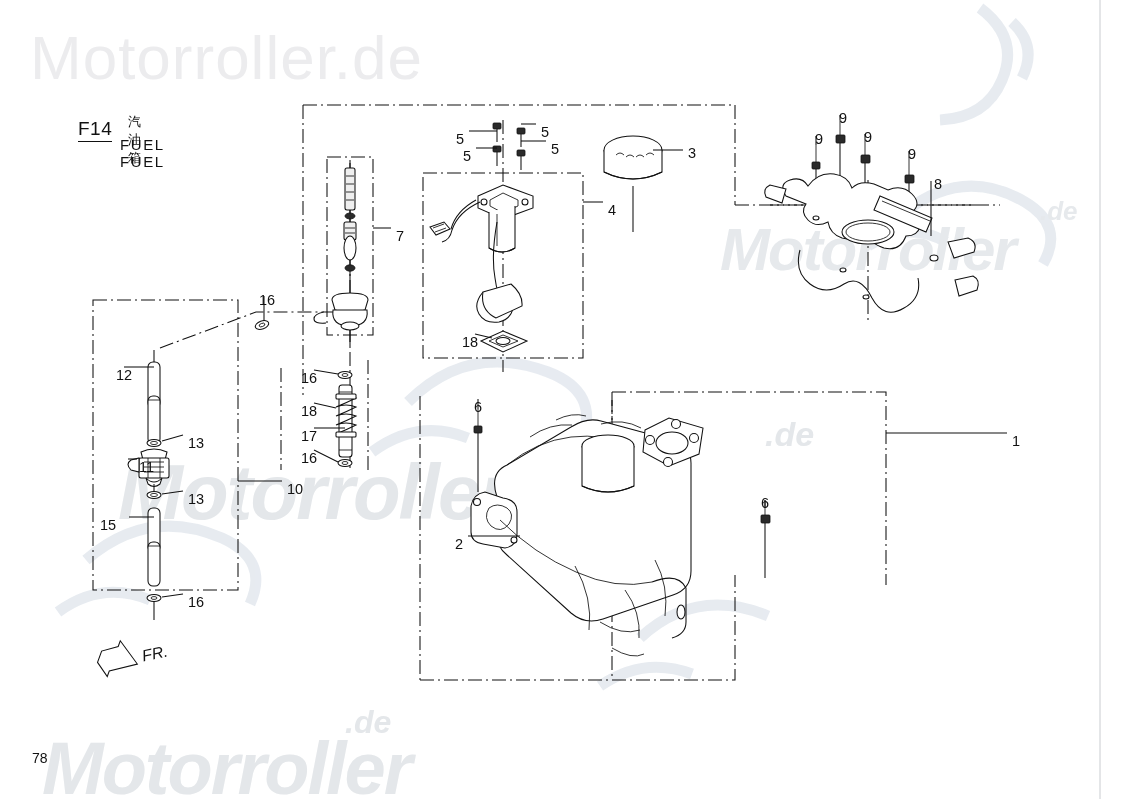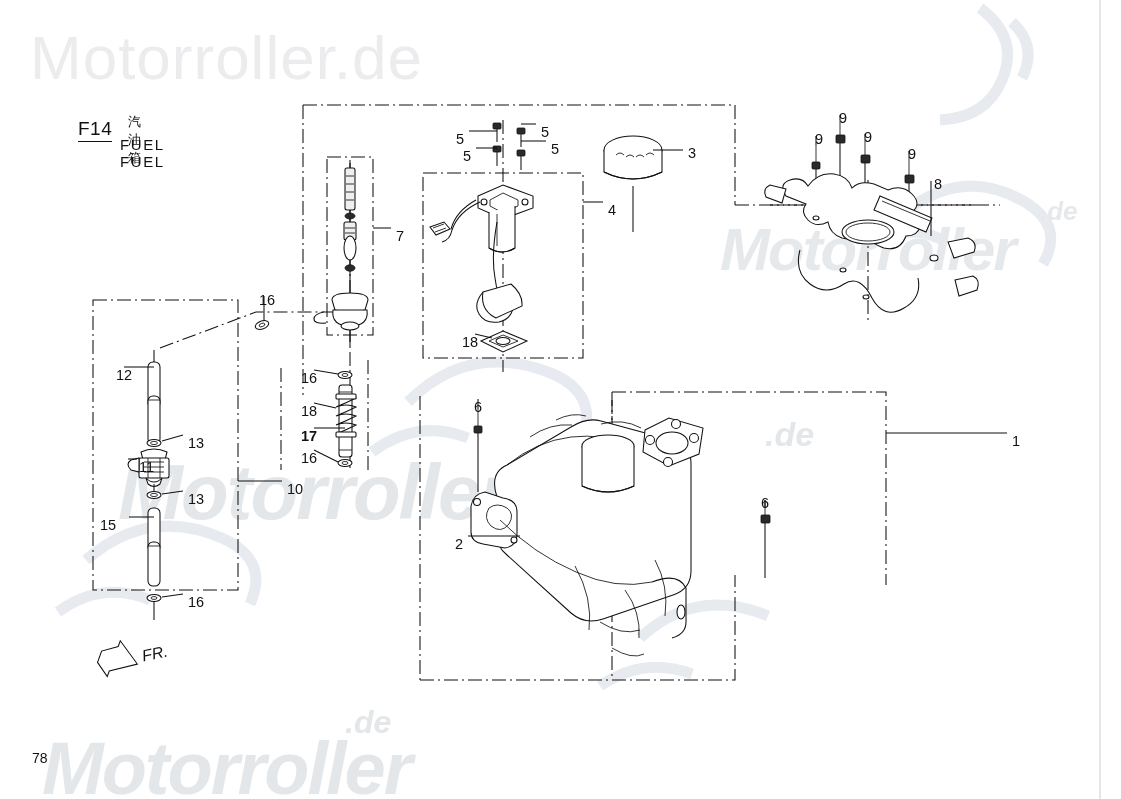--- a/index.html
+++ b/index.html
@@ -421,17 +421,17 @@
       <div class="num" style="left: 115px; top: 459px; margin-left: 24px;">11</div>
       <div class="num" style="left: 116px; top: 367px;">12</div>
       <div class="num" style="left: 188px; top: 435px;">13</div>
       <div class="num" style="left: 188px; top: 491px;">13</div>
       <div class="num" style="left: 462px; top: 334px;">18</div>
       <div class="num" style="left: 100px; top: 517px;">15</div>
       <div class="num" style="left: 259px; top: 292px;">16</div>
       <div class="num" style="left: 301px; top: 370px;">16</div>
       <div class="num" style="left: 301px; top: 450px;">16</div>
       <div class="num" style="left: 188px; top: 594px;">16</div>
-      <div class="num" style="left: 301px; top: 428px; font-weight: bold;">17</div>
+      <div class="num" style="left: 301px; top: 428px;">17</div>
       <div class="num" style="left: 301px; top: 403px;">18</div>
     </div>
 
 </div>
 
 </body></html>

